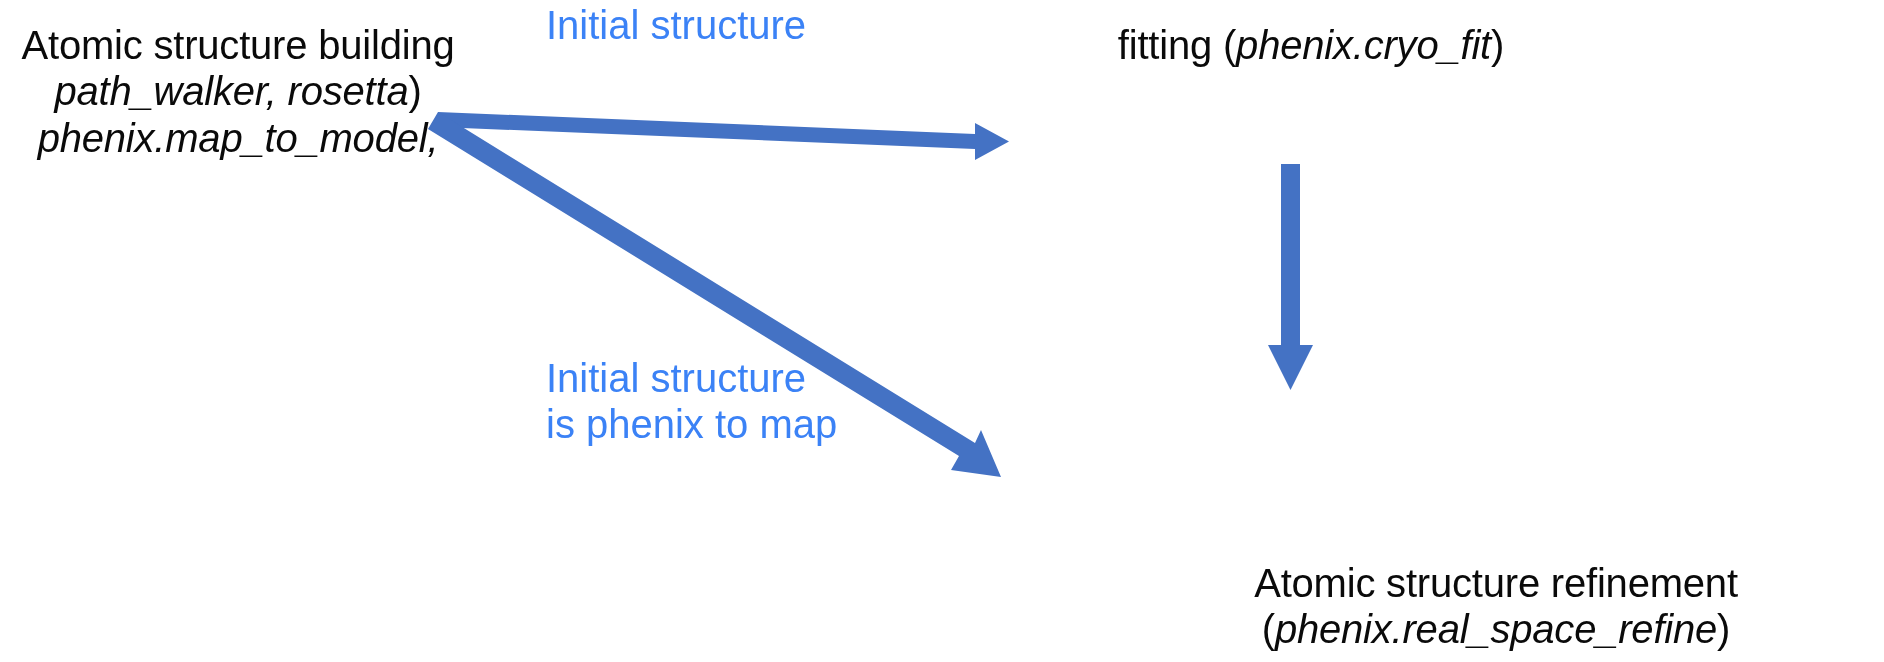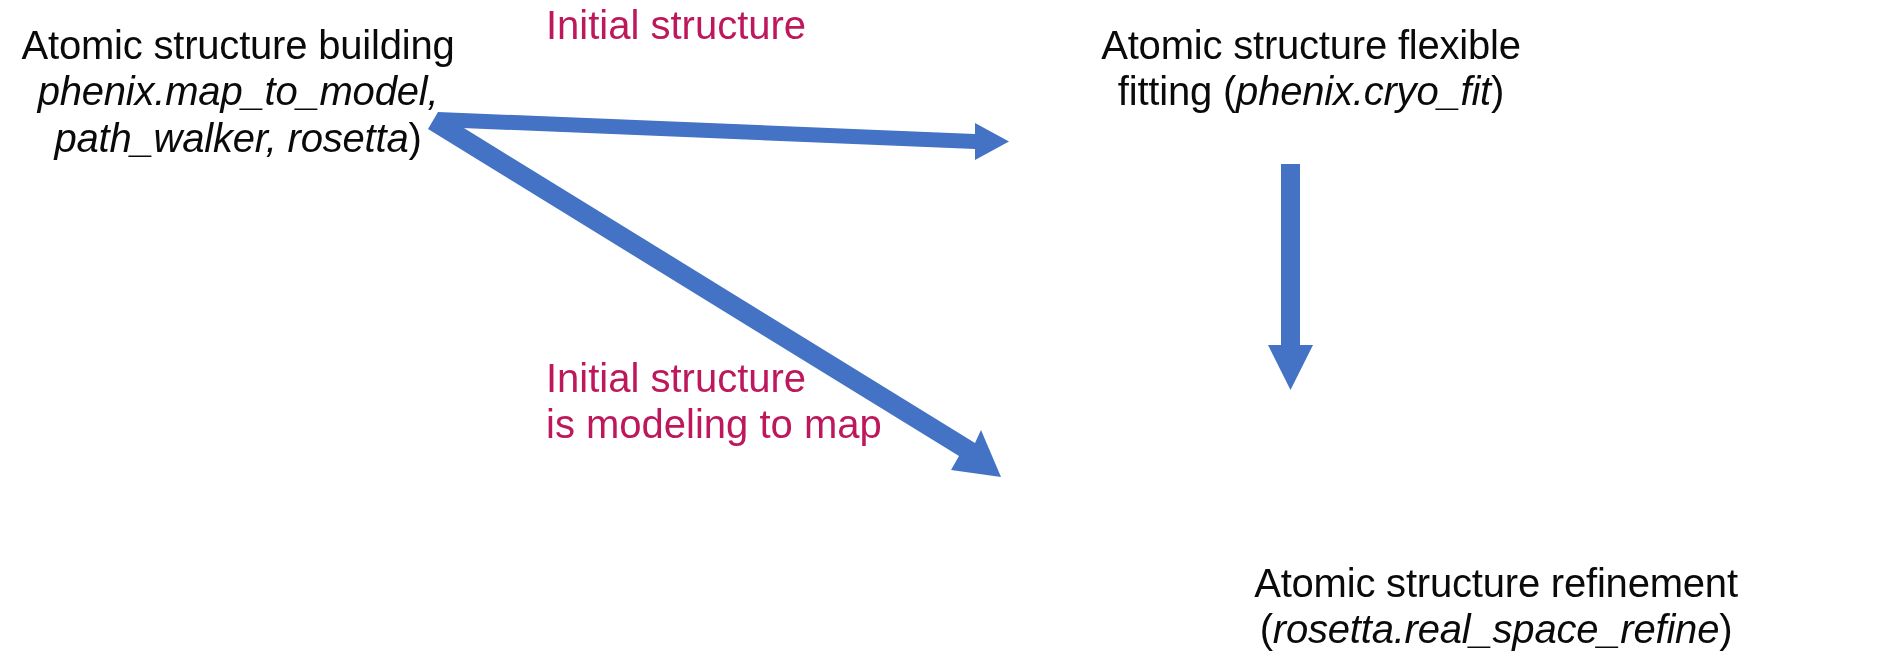--- a/index.html
+++ b/index.html
@@ -53,21 +53,21 @@
     text-align: center;
     width: 800px;
   }
   
   .edgelabel {
     position: absolute;
     font-size: 40px;
     line-height: 1.16;
     text-align: left;
     white-space: nowrap;
-    color: #be185d;
+    color: #3b82f6;
   }
   #label-different {
     left: 546px;
     top: 2px;
   }
   #label-similar {
     left: 546px;
     top: 355px;
   }
   
@@ -95,36 +95,35 @@
       <path d="M 438 112 L 975 443 L 981 430 L 1001 477 L 951 470 L 959 456 L 428 129 Z" fill="#4472c4"></path>
     </g>
 
     <g>
       <path d="M 1281 164 L 1300 164 L 1300 345 L 1313 345 L 1290.5 390 L 1268 345 L 1281 345 Z" fill="#4472c4"></path>
     </g>
   </svg>
 
   <div class="textblock" id="node-building">
     <span class="line">Atomic structure building</span>
+    <span class="line"><em class="ital">path_walker, rosetta</em><span>)</span></span>
     <span class="line ital">phenix.map_to_model,</span>
-    <span class="line"><em class="ital">path_walker, rosetta</em><span>)</span></span>
   </div>
 
   <div class="edgelabel" id="label-different">
     <span class="line">Initial structure</span>
   </div>
 
   <div class="edgelabel" id="label-similar">
     <span class="line">Initial structure</span>
-    <span class="line">is modeling to map</span>
+    <span class="line">is phenix to map</span>
   </div>
 
   <div class="textblock" id="node-flexible">
-    <span class="line">Atomic structure flexible</span>
     <span class="line"><span>fitting (</span><em class="ital">phenix.cryo_fit</em><span>)</span></span>
   </div>
 
   <div class="textblock" id="node-refinement">
     <span class="line">Atomic structure refinement</span>
-    <span class="line"><span>(</span><em class="ital">rosetta.real_space_refine</em><span>)</span></span>
+    <span class="line"><span>(</span><em class="ital">phenix.real_space_refine</em><span>)</span></span>
   </div>
 
 </div>
 
 </body></html>

